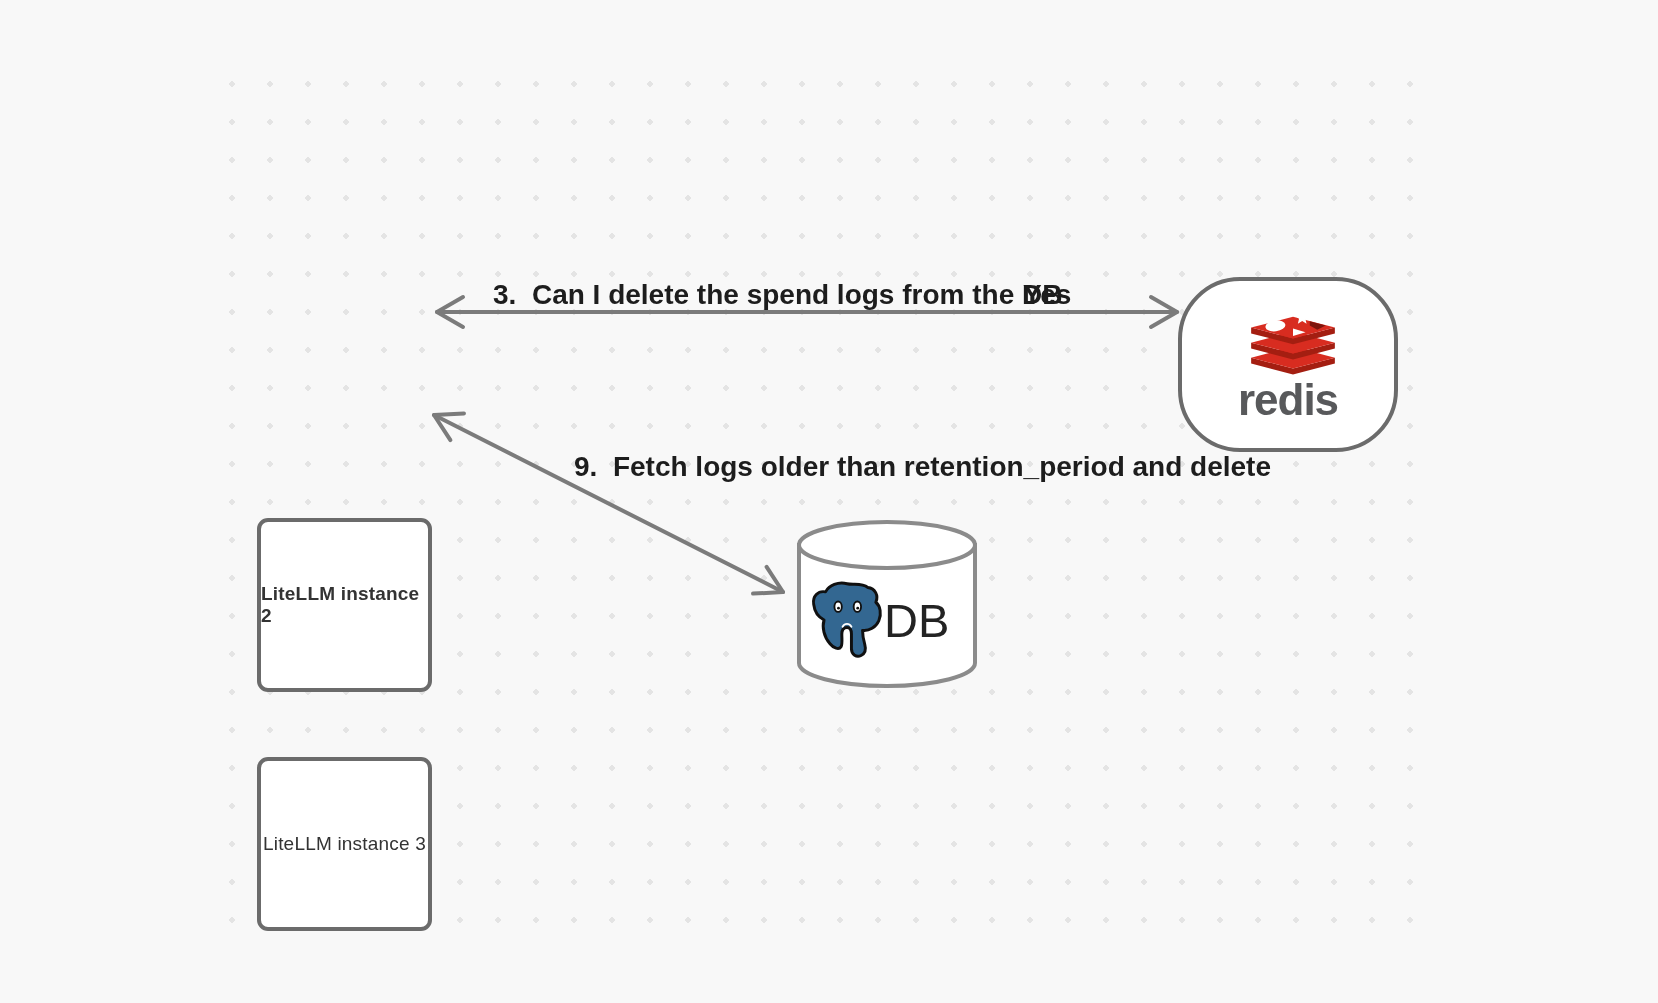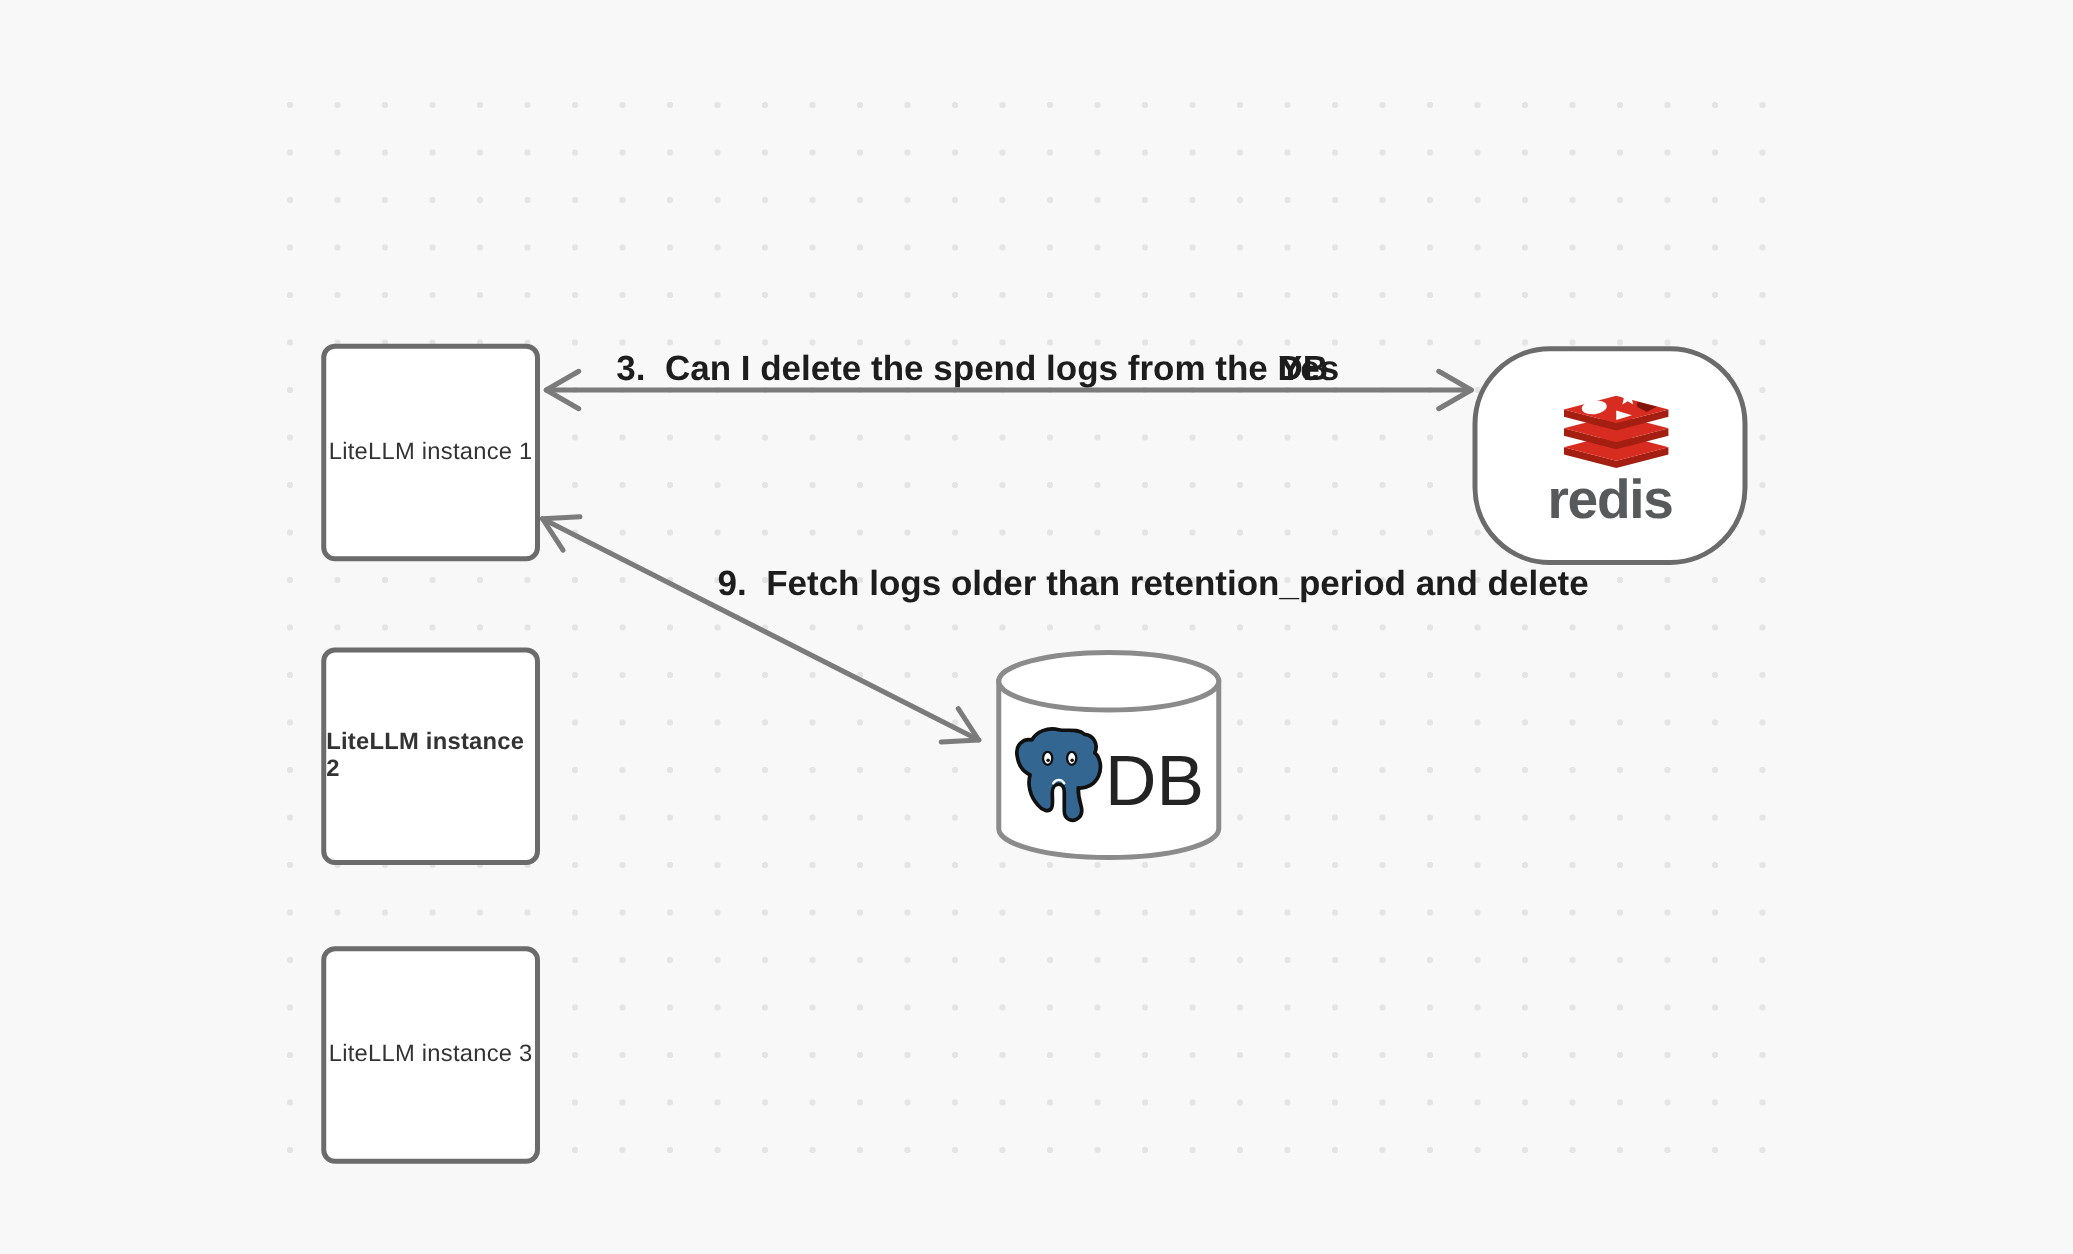--- a/index.html
+++ b/index.html
@@ -38,21 +38,21 @@
   .redis-wordmark{
     position:absolute;left:0;top:97px;width:100%;
     text-align:center;
     font-size:44px;font-weight:700;color:#58595b;letter-spacing:-1px;
     line-height:1;
   }
   .db-cylinder-svg{position:absolute;left:796px;top:519px;}
   .postgres-logo{position:absolute;left:810px;top:580px;}
   .db-label{
     position:absolute;left:884px;top:597px;
-    font-size:57px;font-weight:500;color:#232323;line-height:1;
+    font-size:47px;font-weight:500;color:#232323;line-height:1;
   }
   .edge-label{
     position:absolute;
     font-size:28px;font-weight:700;color:#1d1d1d;
     line-height:1;white-space:pre;
   }
   .edge-label-1{left:493px;top:281px;}
   .edge-label-yes{left:1023px;top:281px;}
   .edge-label-2{left:574px;top:453px;}
 </style>
@@ -70,23 +70,20 @@
       </marker>
     </defs>
     <g>
       <line class="edge-line" x1="437" y1="312" x2="1177" y2="312" marker-start="url(#ah)" marker-end="url(#ah)"></line>
     </g>
     <g>
       <line class="edge-line" x1="434" y1="415" x2="783" y2="592" marker-start="url(#ah)" marker-end="url(#ah)"></line>
     </g>
   </svg>
 
-  <div class="node-box" style="left:257px;top:275px;">
-    <span class="node-box-label">LiteLLM instance 1</span>
-  </div>
 
   <div class="node-box" style="left:257px;top:518px;font-weight:bold;">
     <span class="node-box-label">LiteLLM instance 2</span>
   </div>
 
   <div class="node-box" style="left:257px;top:757px;">
     <span class="node-box-label">LiteLLM instance 3</span>
   </div>
 
   <div class="redis-node">

